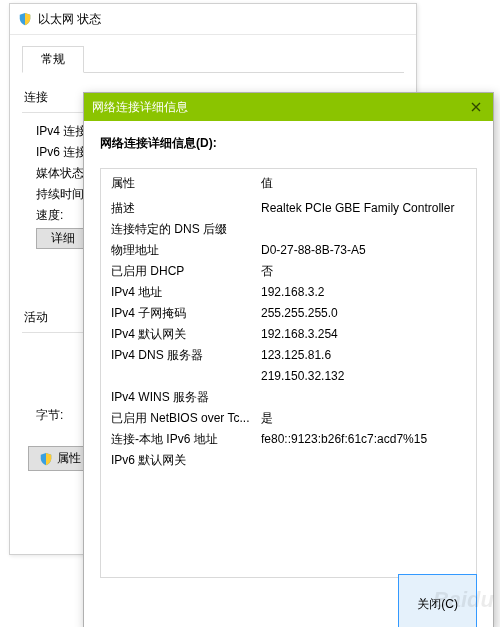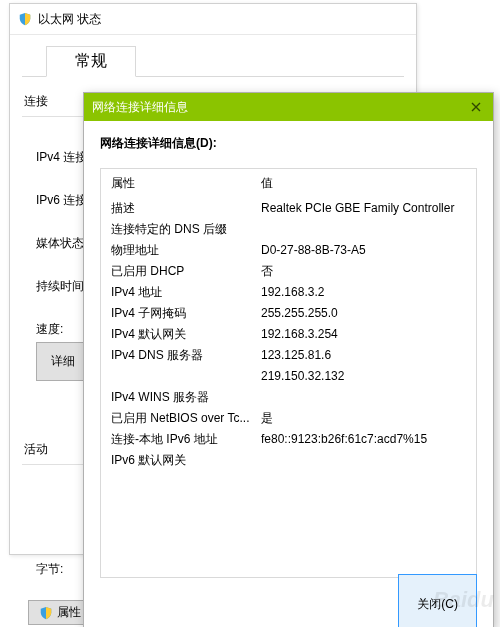--- a/index.html
+++ b/index.html
@@ -1,26 +1,26 @@
 <!DOCTYPE html>
 <html><head>
 <meta charset="utf-8">
 <style>
   html,body{margin:0;padding:0;font-family:"Microsoft YaHei","Segoe UI",Tahoma,sans-serif;font-size:12px;background:#fff;color:#000;width:500px;height:627px;overflow:hidden;}
   .parent-window{position:absolute;left:9px;top:3px;width:406px;height:550px;border:1px solid #d0d0d0;background:#fff;box-shadow:1px 1px 4px rgba(0,0,0,0.1);}
   .parent-titlebar{height:30px;display:flex;align-items:center;padding:0 8px;border-bottom:1px solid #e8e8e8;}
   .parent-titlebar .shield{width:14px;height:14px;margin-right:6px;}
   .parent-body{padding:10px 12px;}
   .tabstrip{display:flex;border-bottom:1px solid #d9d9d9;}
-  .tab{padding:4px 28px;border:1px solid #d9d9d9;border-bottom:1px solid #fff;background:#fff;position:relative;top:1px;font-size:16px;margin-left:24px;}
+  .tab{padding:4px 18px;border:1px solid #d9d9d9;border-bottom:1px solid #fff;background:#fff;position:relative;top:1px;font-size:12px;}
   .section-label{margin:16px 0 6px 2px;}
   .sep{border:0;border-top:1px solid #e0e0e0;margin:2px 0 10px 0;}
   .row{display:flex;align-items:center;margin:4px 0 4px 14px;}
-  .row .lbl{width:72px;margin-top:22px;}
-  .btn{display:inline-block;padding:10px 14px;border:1px solid #adadad;background:#e1e1e1;font-size:12px;}
+  .row .lbl{width:72px;}
+  .btn{display:inline-block;padding:1px 14px;border:1px solid #adadad;background:#e1e1e1;font-size:12px;}
   .btn-shielded{display:flex;align-items:center;gap:4px;padding:3px 10px;border:1px solid #adadad;background:#e1e1e1;font-size:12px;}
 
   .child-window{position:absolute;left:83px;top:92px;width:409px;height:535px;border:1px solid #b0b0b0;background:#fff;box-shadow:2px 3px 10px rgba(0,0,0,0.25);}
   .child-titlebar{height:28px;background:#8bc400;color:#fff;display:flex;align-items:center;justify-content:space-between;padding:0 8px;font-size:12px;}
   .close-x{width:18px;height:18px;display:flex;align-items:center;justify-content:center;font-size:12px;cursor:pointer;color:#3a5500;}
   .child-body{padding:14px 16px 10px 16px;height:calc(100% - 28px - 48px);box-sizing:border-box;}
   .prompt{margin-bottom:16px;font-weight:bold;}
   .details-box{border:1px solid #d9d9d9;height:410px;box-sizing:border-box;}
   .details-header{display:flex;padding:6px 10px 4px 10px;font-size:12px;}
   .col-attr{width:150px;}

